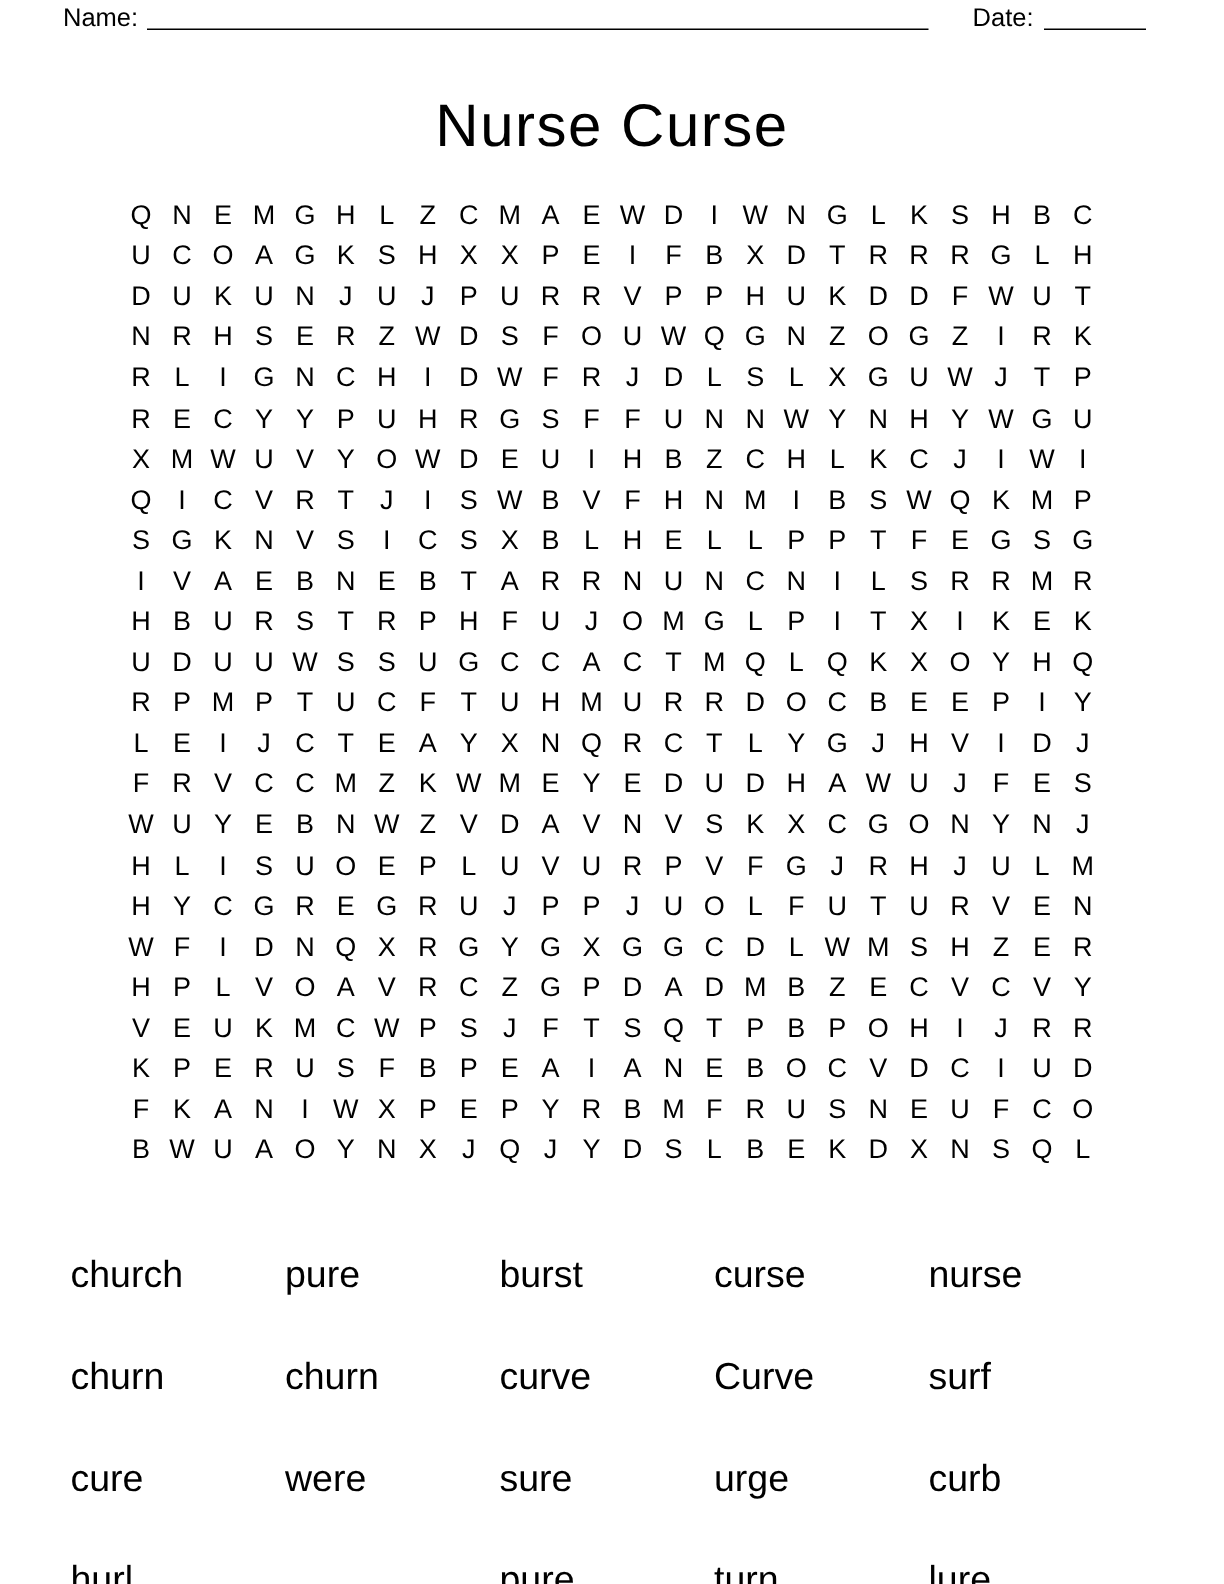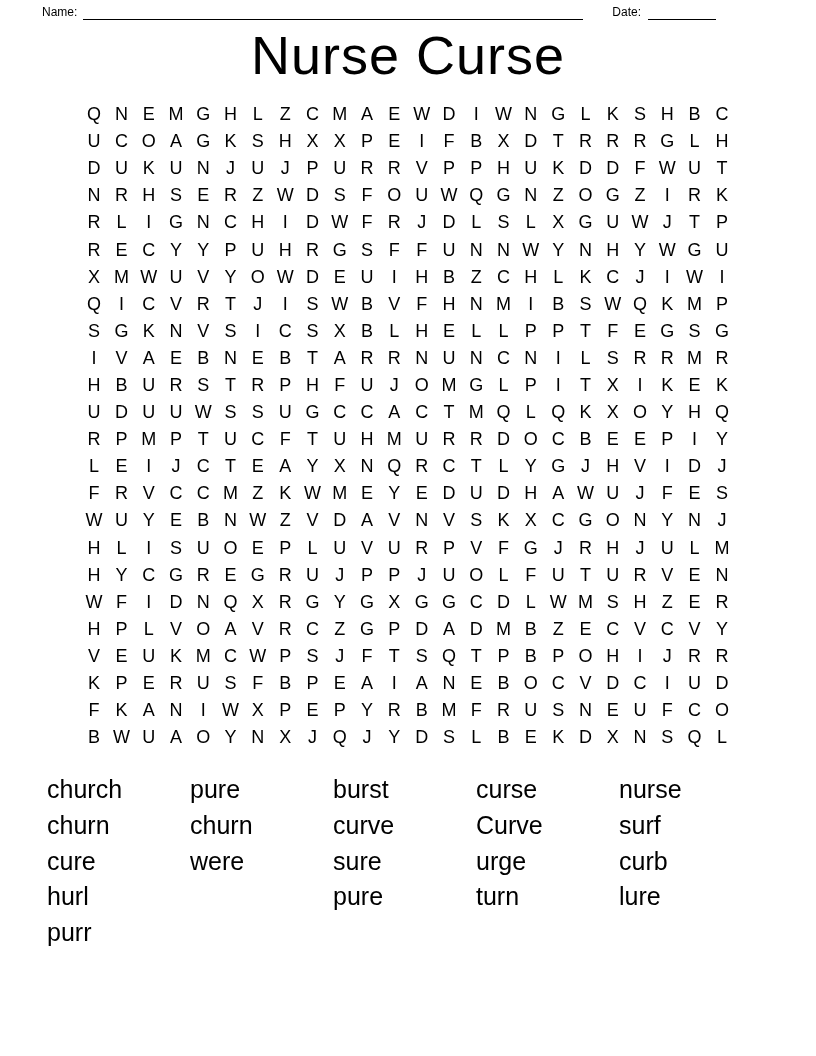--- a/index.html
+++ b/index.html
@@ -12,44 +12,44 @@
     width: 816px;
     height: 1056px;
     background: #ffffff;
     color: #000000;
     font-family: "Liberation Sans", sans-serif;
     overflow: hidden;
   }
   .header {
     display: flex;
     align-items: flex-end;
-    padding: 3px 100px 0 42px;
-    font-size: 12px;
+    padding: 3px 52px 0 42px;
+    font-size: 17px;
     line-height: 16px;
   }
   .label {
     white-space: nowrap;
   }
   .blank-line {
     border-bottom: 1.5px solid #000000;
     height: 16px;
     display: inline-block;
   }
   .name-line {
     flex: 1;
     margin: 0 29px 0 6px;
   }
   .date-line {
     width: 68px;
     margin-left: 7px;
   }
   .title {
-    margin: 8px 0 0 0;
+    margin: 37px 0 0 0;
     text-align: center;
-    font-size: 54px;
+    font-size: 40px;
     font-weight: 400;
     line-height: 54px;
     letter-spacing: 1px;
   }
   .grid {
     display: grid;
     grid-template-columns: repeat(24, 27.3px);
     grid-auto-rows: 27.1px;
     justify-content: center;
     margin-top: 19px;
@@ -63,20 +63,21 @@
   }
   .words {
     display: grid;
     grid-template-columns: repeat(5, 143px);
     align-items: start;
     margin: 21px 0 0 47px;
     font-size: 25px;
   }
   .word {
     line-height: 35.7px;
+    margin-top: 32px;
   }
 </style>
 </head>
 <body>
 
 <div class="page">
 
   <div class="header">
     <span class="label">Name:</span>
     <span class="blank-line name-line"></span>

